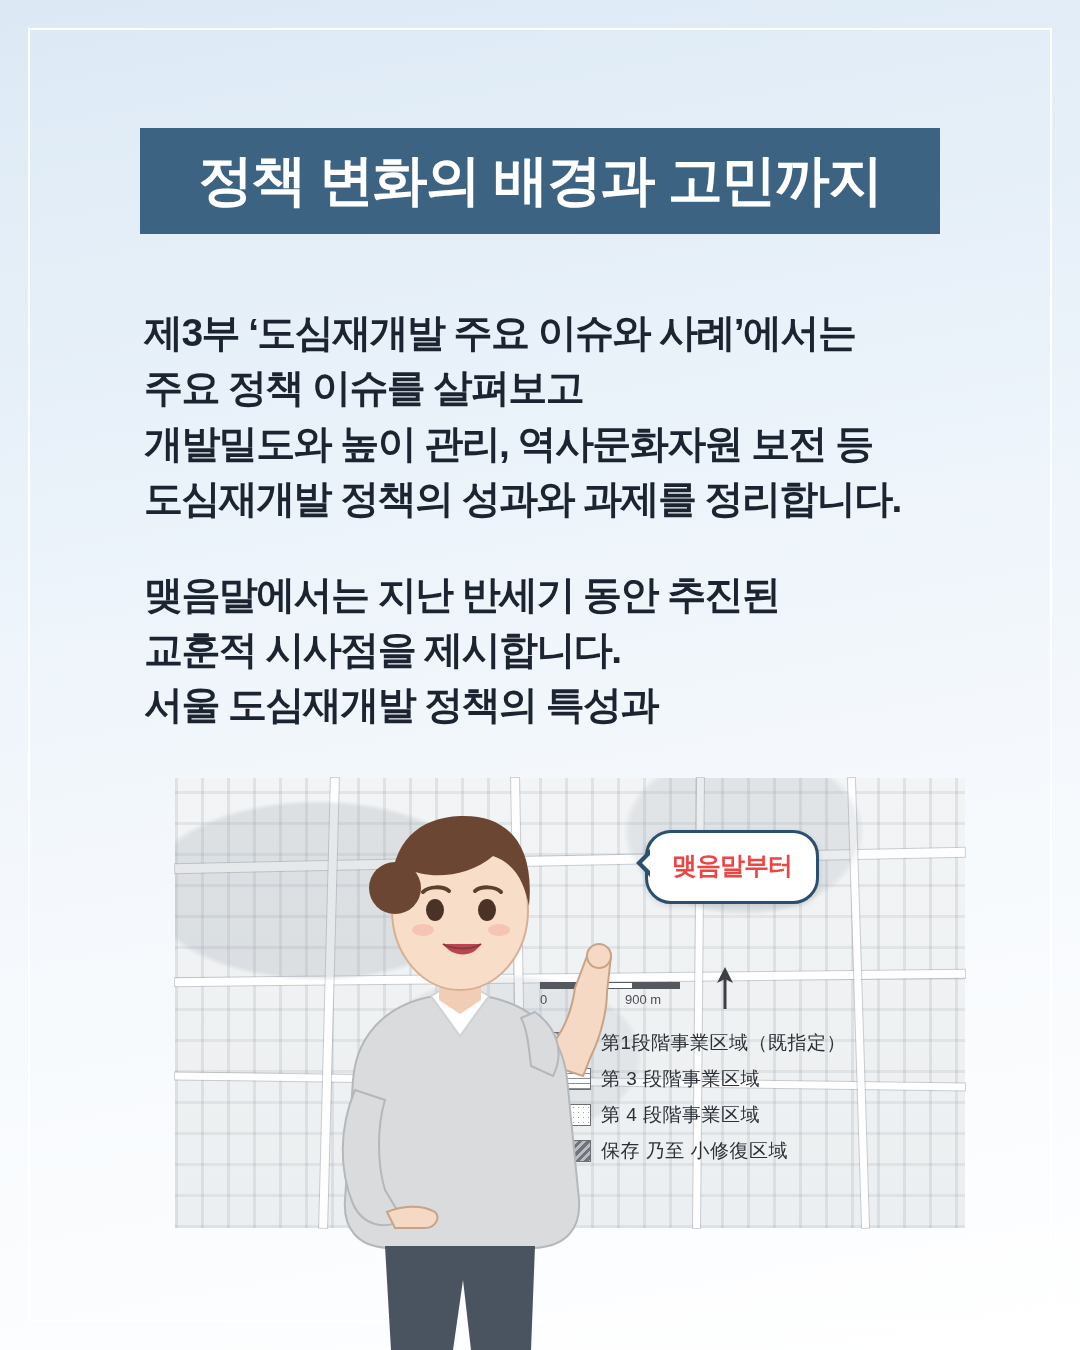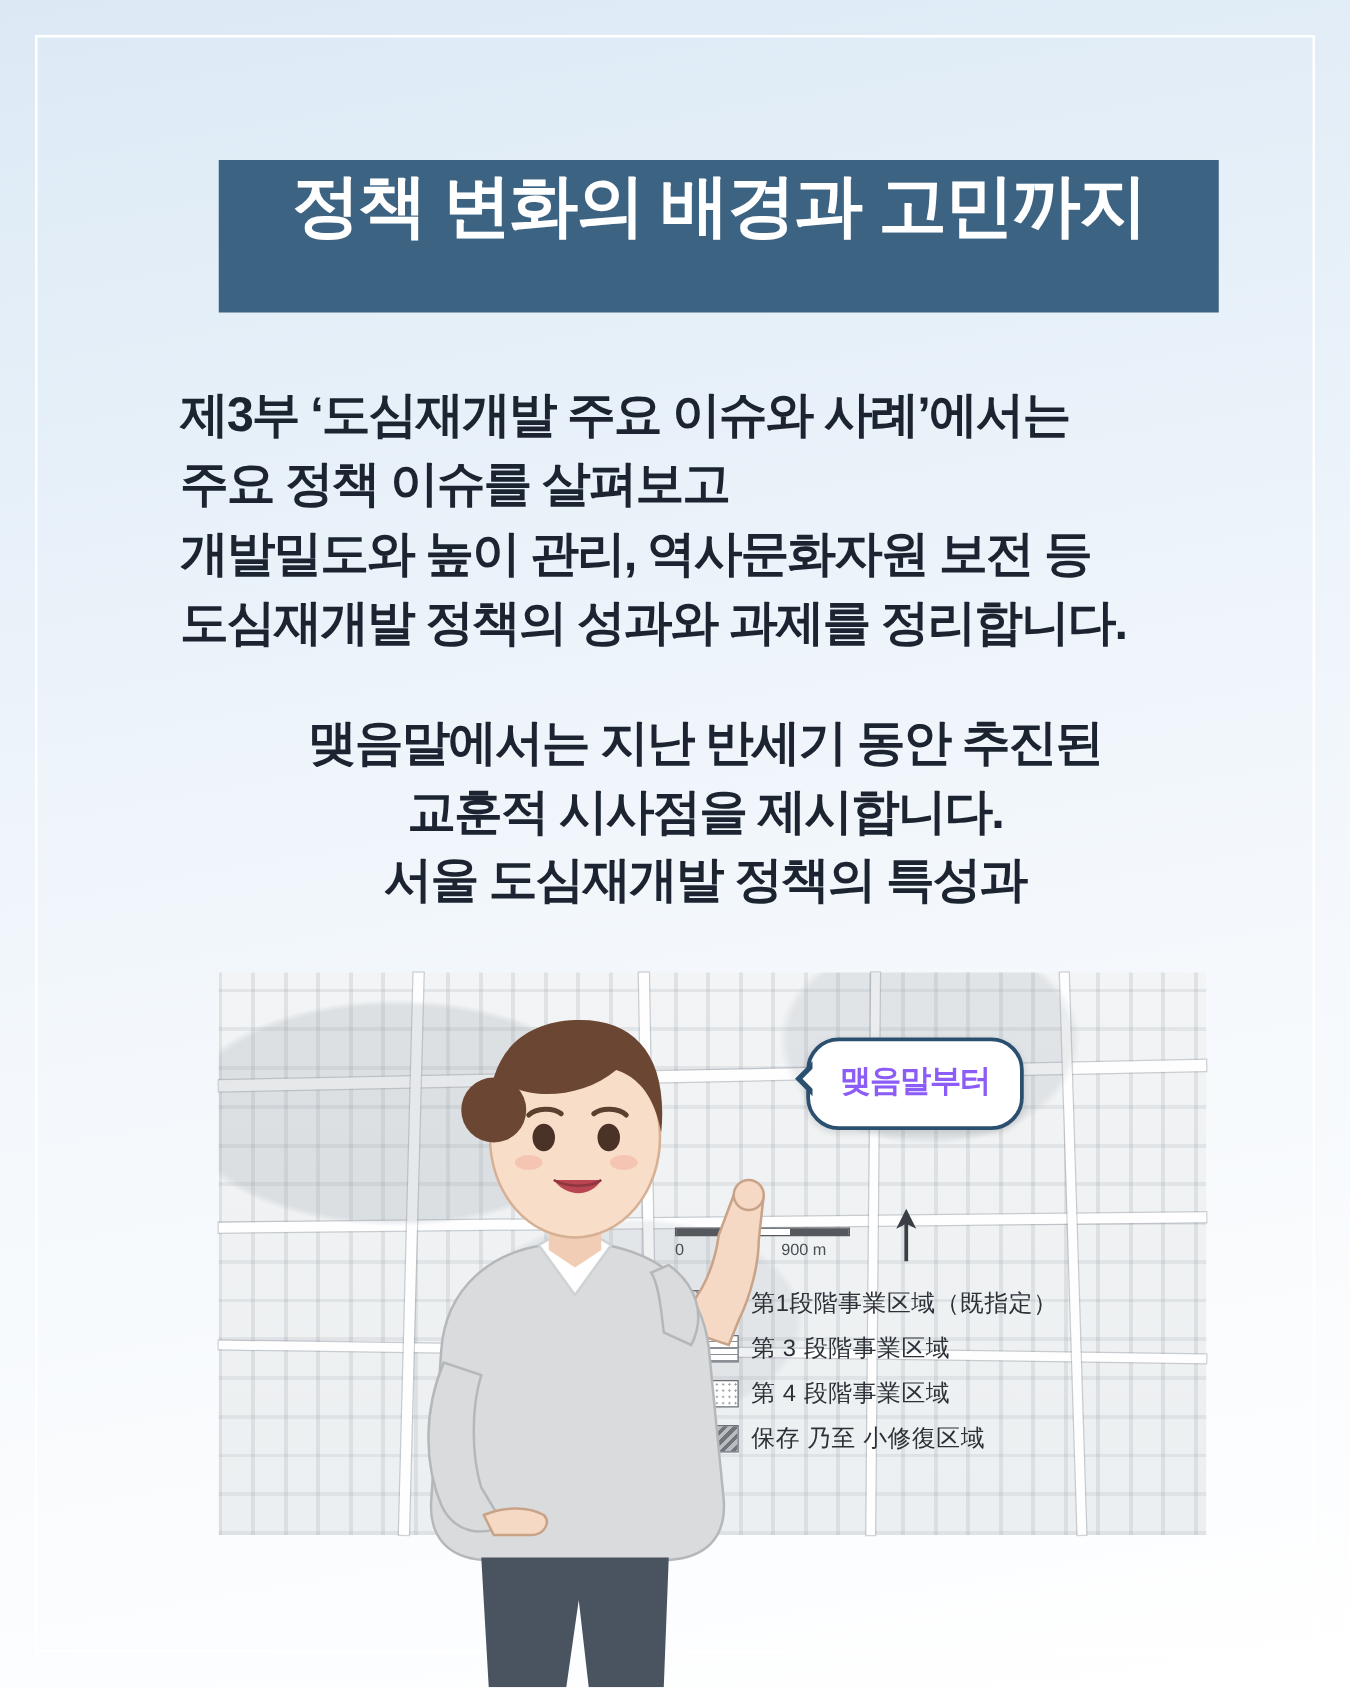--- a/index.html
+++ b/index.html
@@ -19,23 +19,23 @@
     position: absolute;
     left: 28px; top: 28px; right: 28px; bottom: 28px;
     border: 2px solid #ffffff;
     pointer-events: none;
   }
 
   
   .title-band {
     position: absolute;
     left: 140px; top: 128px;
-    width: 800px; height: 122px;
+    width: 800px; height: 106px;
     background: #3d6383;
-    display: flex; justify-content: center; margin-left: 35px;
+    display: flex; align-items: center; justify-content: center;
   }
   .title-band .title-text {
     color: #ffffff;
     font-size: 55px;
     font-weight: bold;
     letter-spacing: -1.5px;
     white-space: nowrap;
   }
 
   
@@ -44,21 +44,21 @@
     left: 144px; top: 305px;
     width: 840px;
   }
   .para {
     color: #1b2430;
     font-size: 39px;
     font-weight: bold;
     line-height: 1.42;
     letter-spacing: -1.6px;
   }
-  .para + .para { margin-top: 40px; text-align: center; }
+  .para + .para { margin-top: 40px; }
   .para .line { display: block; white-space: nowrap; }
 
   
   .illustration {
     position: absolute;
     left: 0; top: 760px;
     width: 1080px; height: 590px;
   }
 
   
@@ -145,21 +145,21 @@
     position: absolute;
     left: 645px; top: 70px;
     background: #ffffff;
     border: 3px solid #2b4f6e;
     border-radius: 26px;
     padding: 16px 24px 18px;
     box-shadow: 0 2px 6px rgba(0,0,0,.12);
   }
   .bubble .bt {
     display: block;
-    color: #8b5cf6;
+    color: #ef4444;
     font-size: 25px;
     font-weight: bold;
     line-height: 1.35;
     letter-spacing: -1px;
     text-align: center;
     white-space: nowrap;
   }
   .bubble:before {
     content: "";
     position: absolute;

